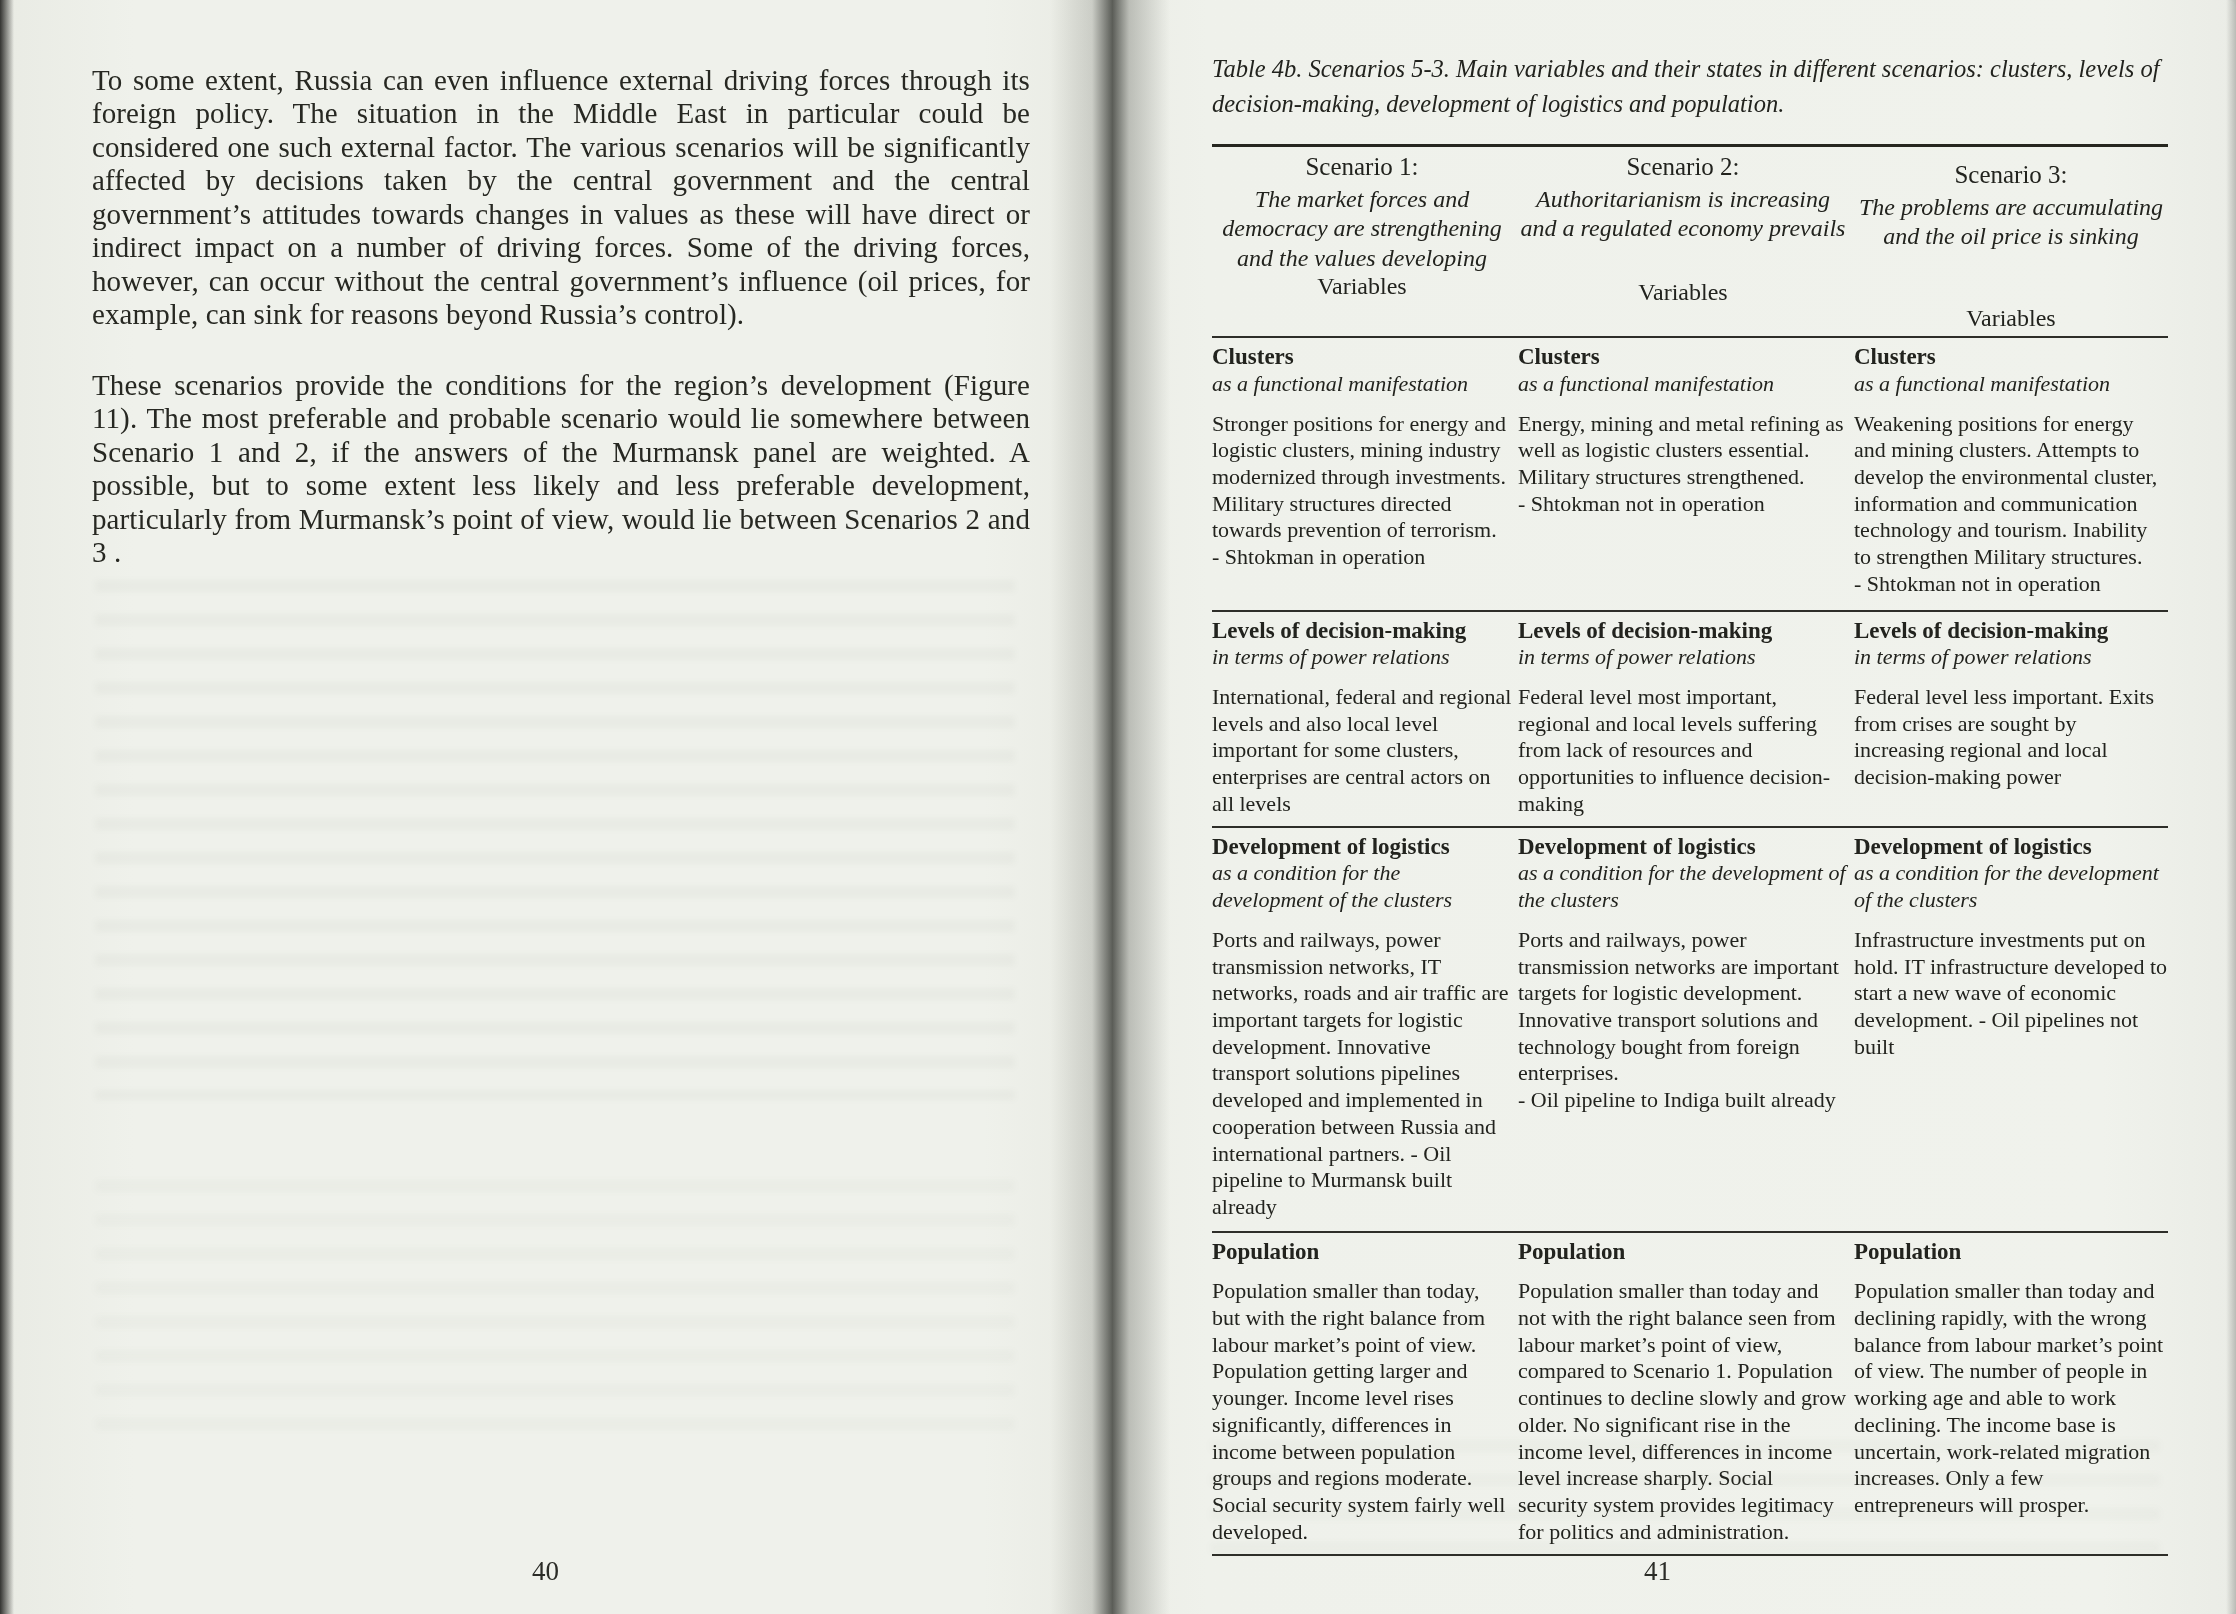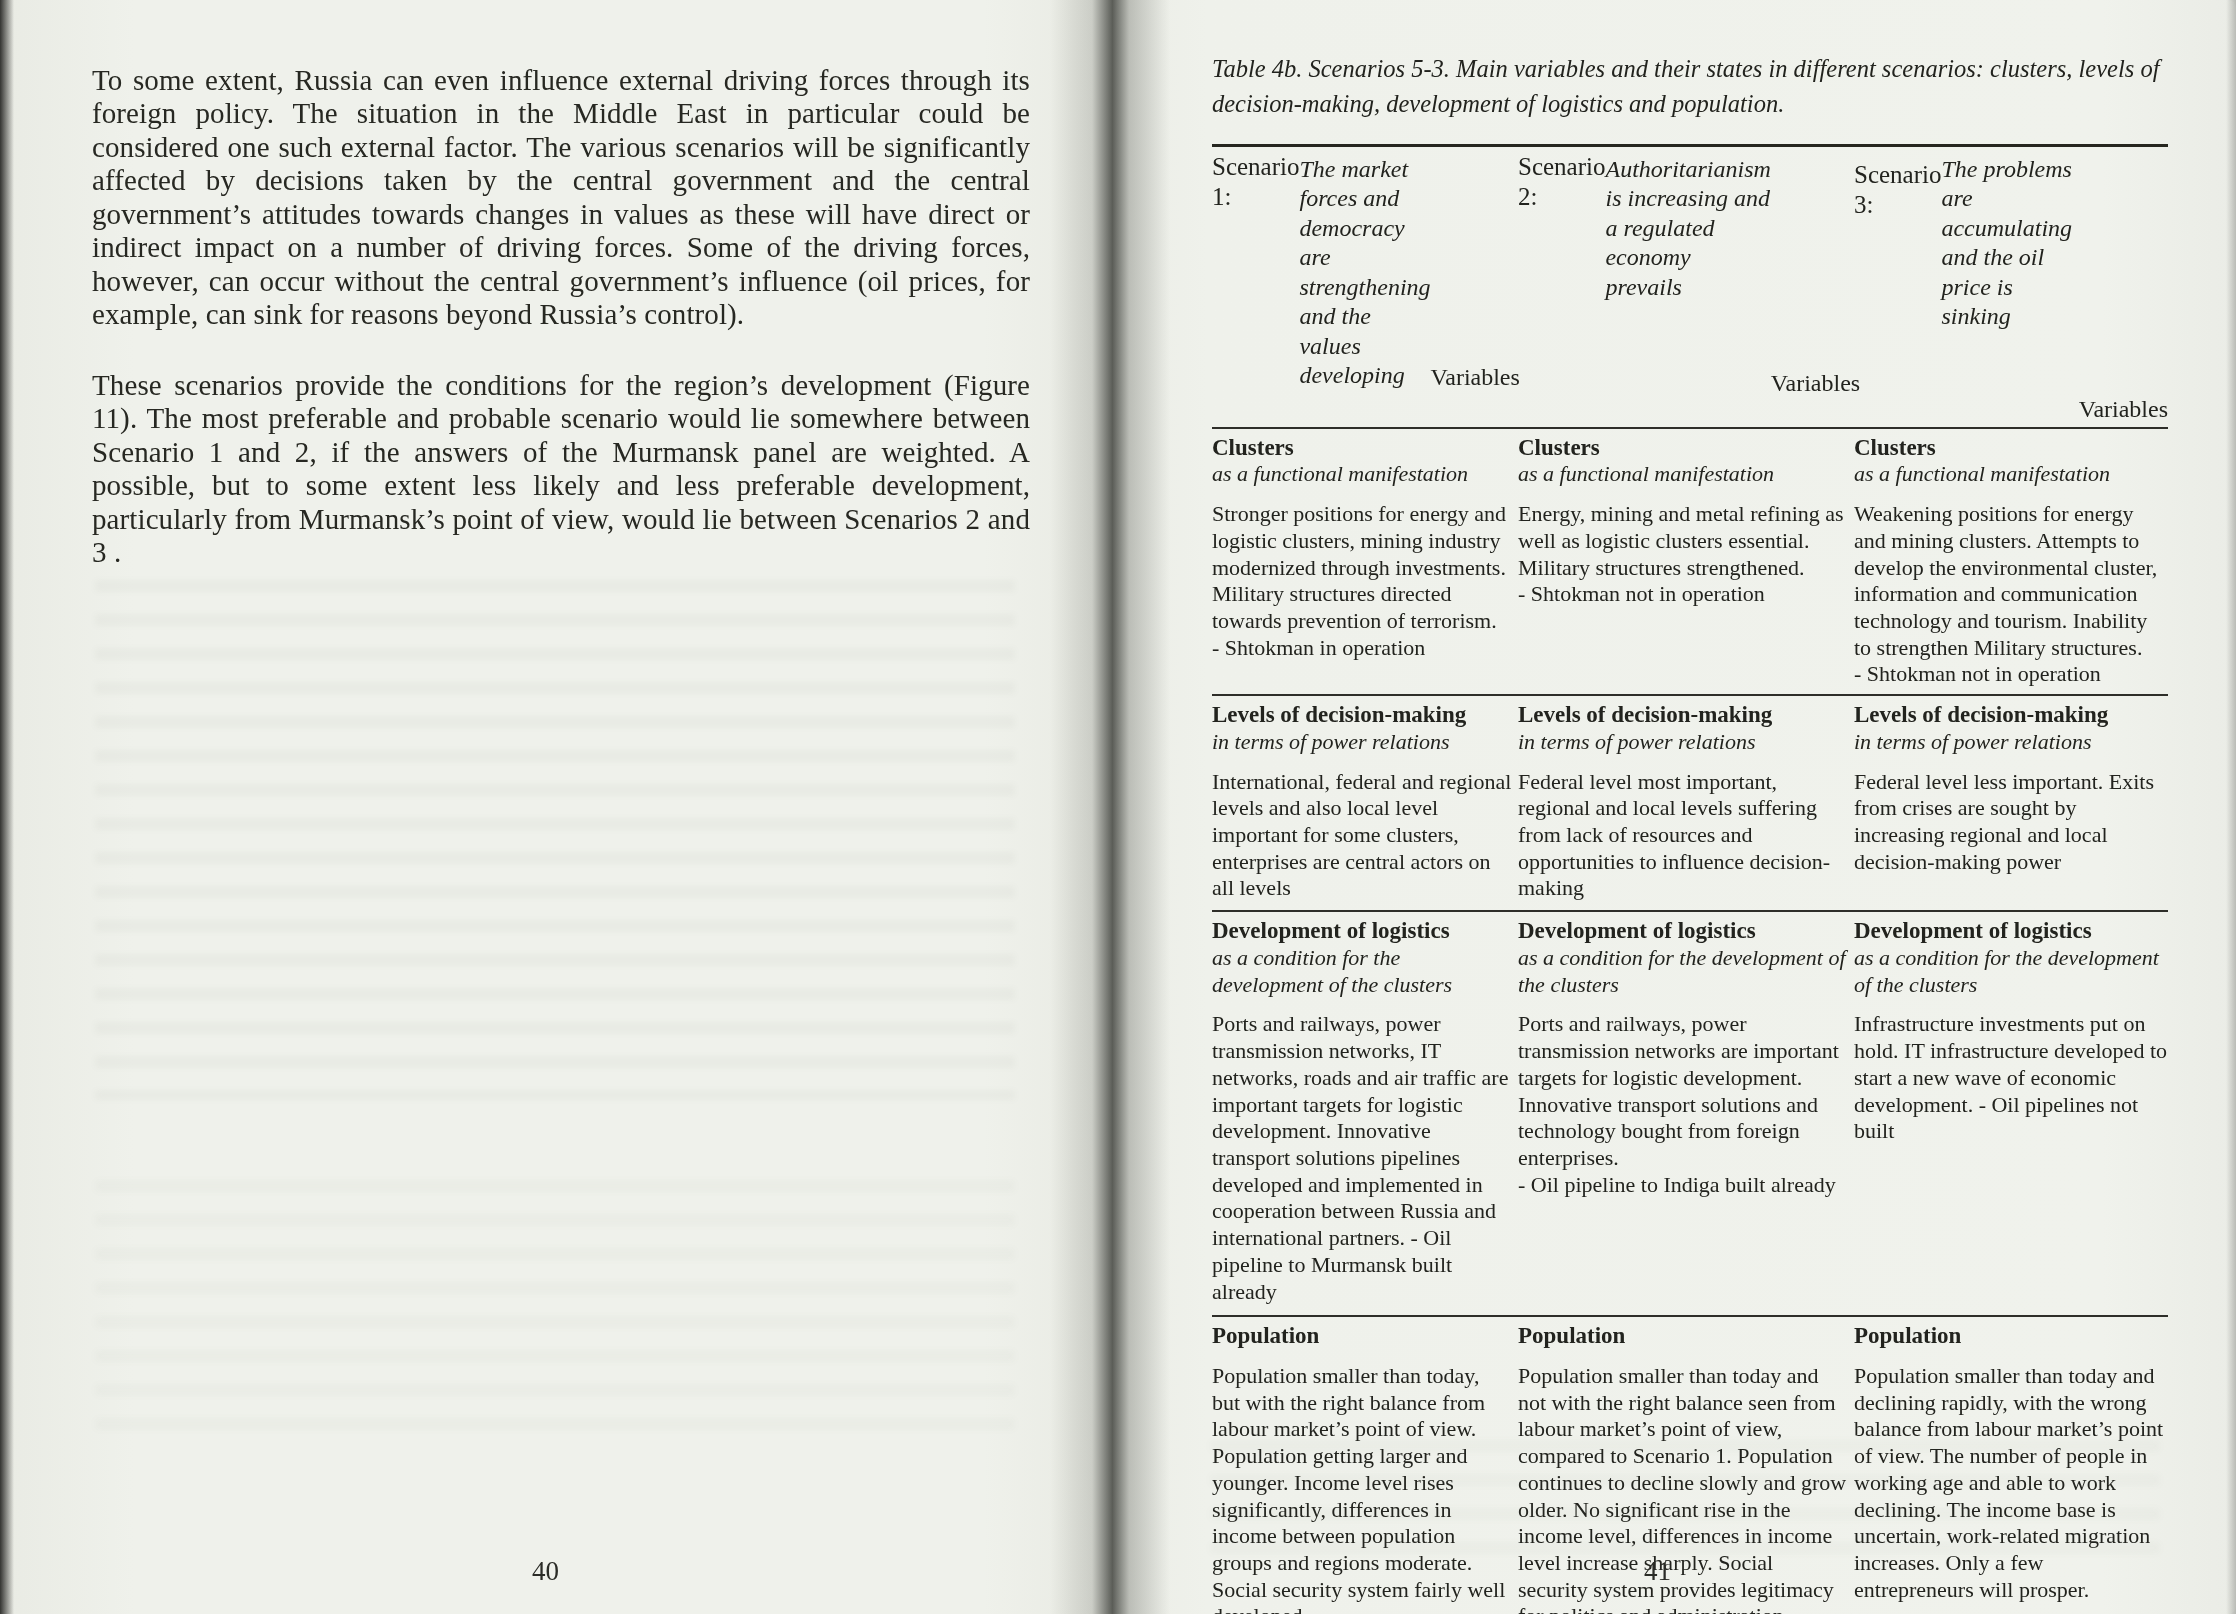--- a/index.html
+++ b/index.html
@@ -81,21 +81,21 @@
   }
   .sc-table{width:956px;}
   .t-row{
     display:grid;
     grid-template-columns:300px 330px 314px;
     column-gap:6px;
     border-top:2px solid #2e2e29;
     padding-top:5px;
   }
   .t-head{border-top:3px solid #26261f;}
-  .t-head .cell{display:flex;}
+  .t-head .cell{display:flex;flex-direction:column;text-align:center;}
   .cell{min-width:0;}
   .sc-title{font-size:25px;line-height:1.2;}
   .sc-desc{
     font-style:italic;
     font-size:24px;
     line-height:1.23;
     margin-top:3px;
   }
   .vars{font-size:24px;margin-top:auto;}
   .t-head .c1{padding-bottom:36px;}
@@ -104,21 +104,21 @@
   .t-head .c3 .sc-title{margin-top:8px;}
 
   .sec-head{font-weight:bold;font-size:23px;line-height:1.2;}
   .sec-sub{font-style:italic;font-size:22px;line-height:1.22;}
   .sec-body{
     font-size:22px;
     line-height:1.215;
     margin-top:13px;
     white-space:pre-line;
   }
-  .row-clusters{padding-bottom:6px;}
+  .row-clusters{padding-bottom:12px;}
   .row-decision{padding-bottom:8px;}
   .row-logistics{padding-bottom:10px;}
   .row-population{min-height:308px;padding-bottom:8px;}
   .t-bottom{border-top:2px solid #2e2e29;height:0;}
 </style>
 </head>
 <body>
 
 <div class="spread">
 

